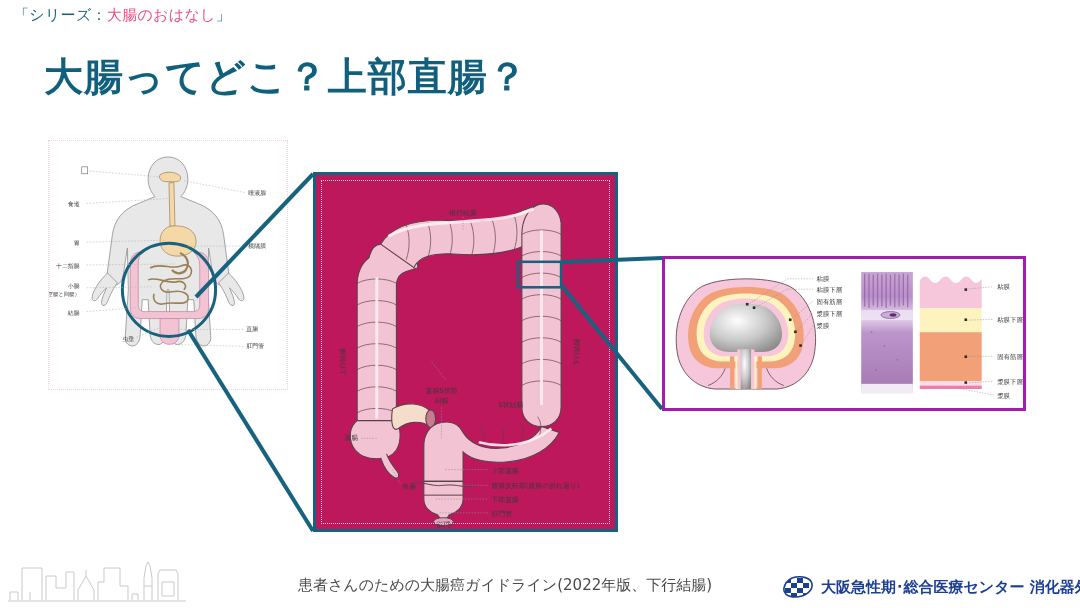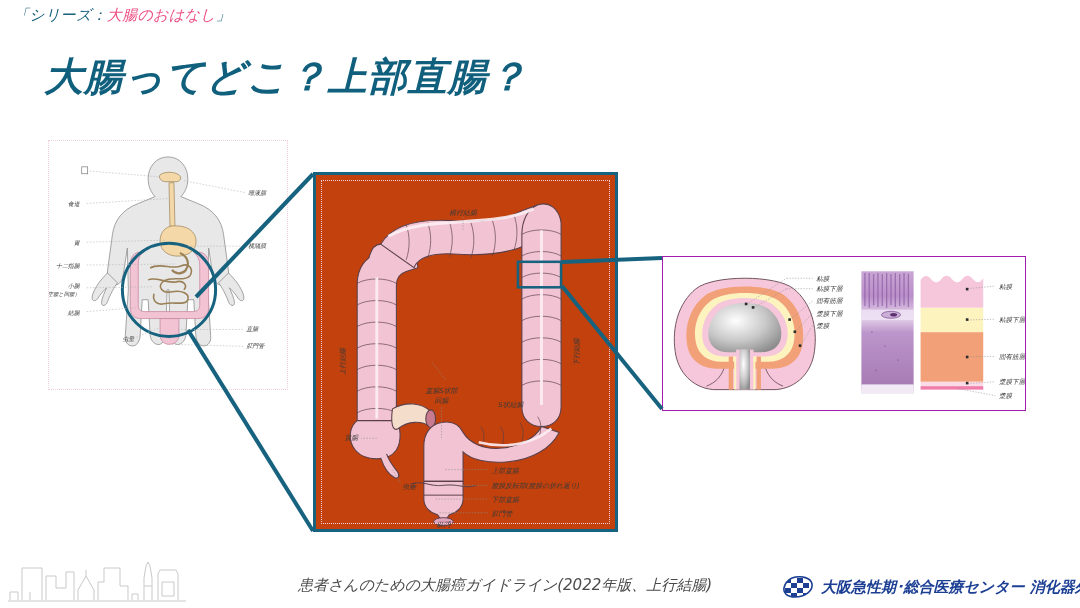--- a/index.html
+++ b/index.html
@@ -2,21 +2,21 @@
 <html lang="ja"><head>
 <meta charset="utf-8">
 <style>
   html,body{margin:0;padding:0;}
   body{
     width:1080px;height:608px;
     background:#ffffff;
     font-family:"DejaVu Sans","Liberation Sans",sans-serif;
     overflow:hidden;position:relative;
   }
-  .slide{position:absolute;inset:0;font-style:italic;}
+  .slide{position:absolute;inset:0;}
 
   
   .series{
     position:absolute;left:14px;top:6px;
     font-size:15px;letter-spacing:.3px;white-space:nowrap;
     color:#18607c;
   }
   .series .accent{color:#ec4d83;}
   .title{
     position:absolute;left:44px;top:50px;
@@ -24,29 +24,29 @@
     color:#10607d;white-space:nowrap;
   }
 
   
   .panel-body{
     position:absolute;left:48px;top:140px;width:240px;height:250px;
     background:#ffffff;border:1px dotted #f3cfda;box-sizing:border-box;
   }
   .panel-colon{
     position:absolute;left:313px;top:172px;width:305px;height:360px;
-    background:#c2410c;border:3px solid #17627f;box-sizing:border-box;
+    background:#be185d;border:3px solid #17627f;box-sizing:border-box;
   }
   .panel-colon::after{
     content:"";position:absolute;inset:5px;border:1px dotted #f3cfda;
     pointer-events:none;
   }
   .panel-wall{
     position:absolute;left:662px;top:256px;width:364px;height:155px;
-    background:#ffffff;border:1px solid #a21caf;box-sizing:border-box;
+    background:#ffffff;border:3px solid #a21caf;box-sizing:border-box;
   }
 
   .svgfill{position:absolute;inset:0;width:100%;height:100%;display:block;}
   .lbl{font-family:"DejaVu Sans","Liberation Sans",sans-serif;fill:#3a3a3a;}
 
   
   .connectors{position:absolute;left:0;top:0;width:1080px;height:608px;
     pointer-events:none;}
 
   
@@ -442,21 +442,21 @@
       <path d="M124 44 L124 38 L130 38 L130 44"></path>
       <path d="M136 44 L136 22 L138 10 L140 6 L142 10 L144 22 L144 44"></path>
       <path d="M136 30 L144 30"></path>
       <path d="M150 44 L150 18 L152 14 L168 14 L170 18 L170 44"></path>
       <path d="M154 26 L166 26"></path>
       <path d="M154 26 L154 40 L166 40 L166 26"></path>
       <path d="M0 45 L178 45"></path>
     </g>
   </svg>
 
-  <div class="citation">患者さんのための大腸癌ガイドライン(2022年版、上行結腸)</div>
+  <div class="citation">患者さんのための大腸癌ガイドライン(2022年版、下行結腸)</div>
 
   <div class="logo-wrap">
     <svg width="30" height="22" viewBox="0 0 30 22">
       <defs>
         <clipPath id="swoosh">
           <path d="M9 2 C19 -1 28 2 29 8 C30 15 22 21 12 21
                    C4 21 0 17 1 12 C2 7 5 4 9 2 Z"></path>
         </clipPath>
       </defs>
       <g clip-path="url(#swoosh)">

